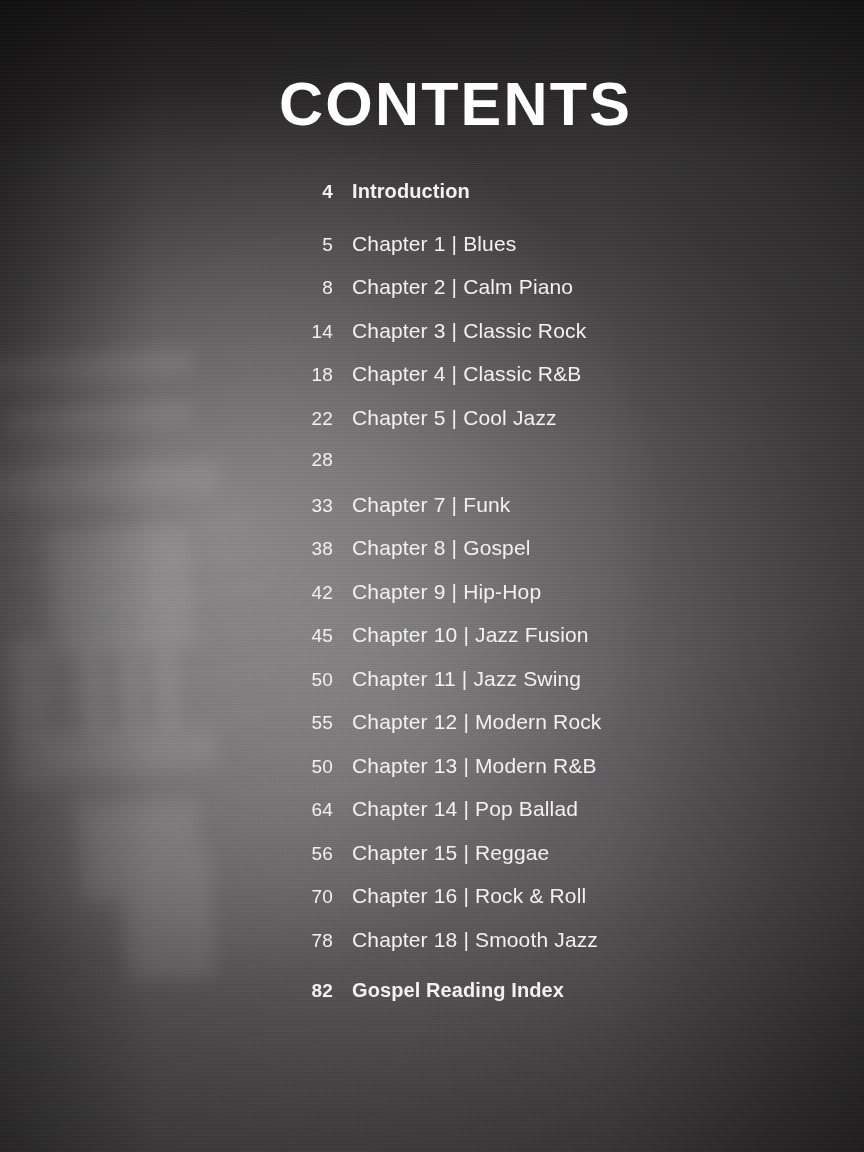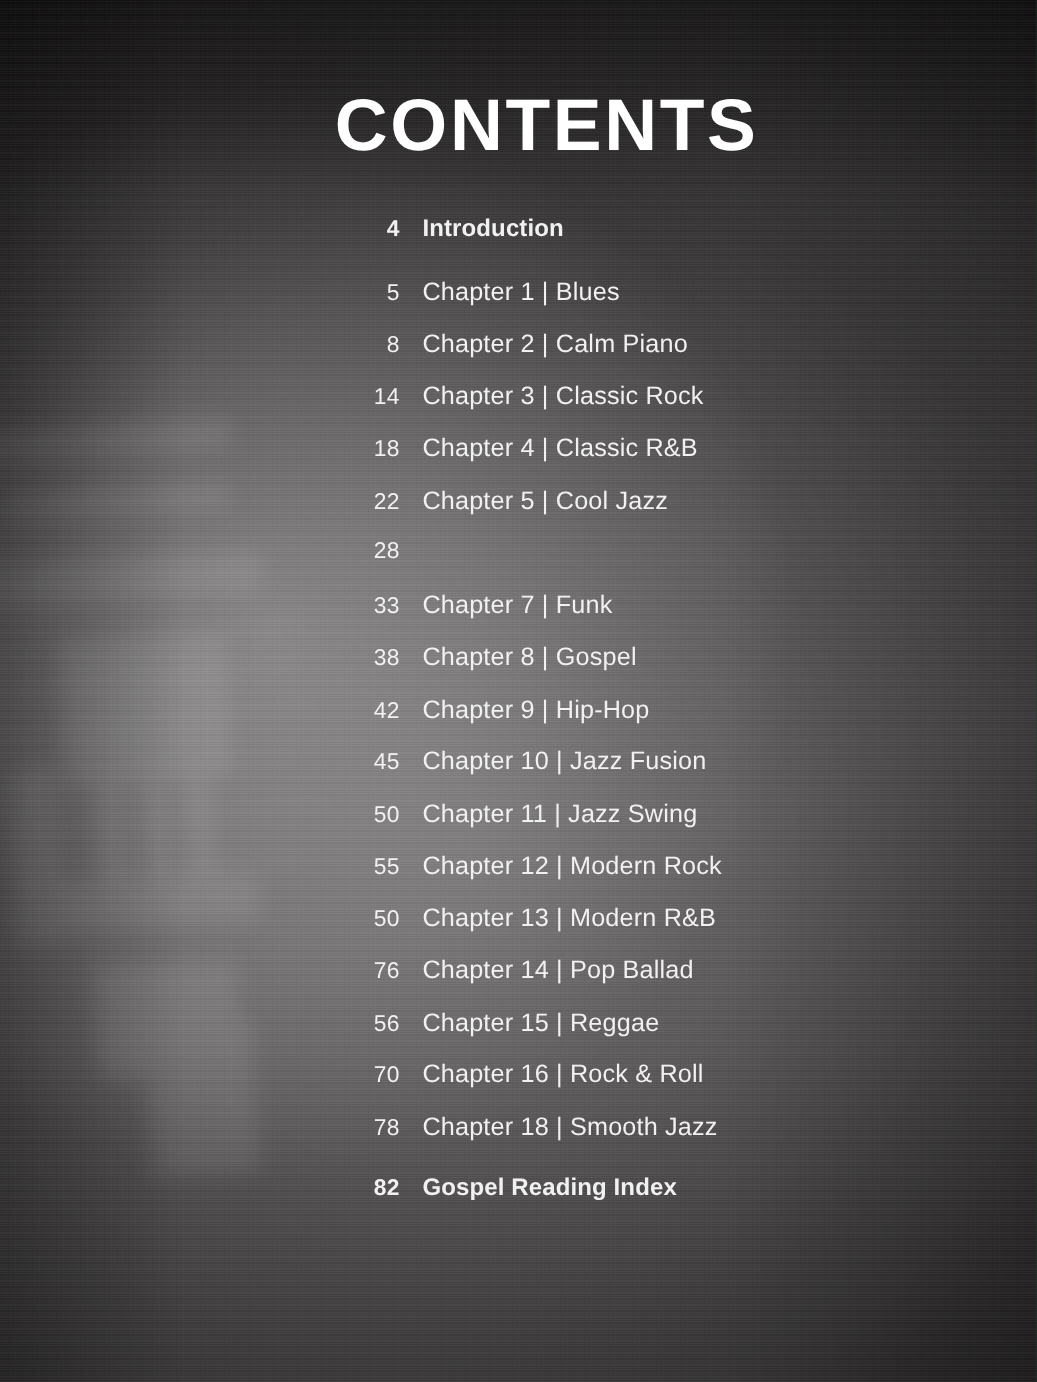--- a/index.html
+++ b/index.html
@@ -265,21 +265,21 @@
         </div>
         <div class="toc-row">
           <span class="toc-page">55</span>
           <span class="toc-label">Chapter 12 | Modern Rock</span>
         </div>
         <div class="toc-row">
           <span class="toc-page">50</span>
           <span class="toc-label">Chapter 13 | Modern R&amp;B</span>
         </div>
         <div class="toc-row">
-          <span class="toc-page">76</span>
+          <span class="toc-page">64</span>
           <span class="toc-label">Chapter 14 | Pop Ballad</span>
         </div>
         <div class="toc-row">
           <span class="toc-page">56</span>
           <span class="toc-label">Chapter 15 | Reggae</span>
         </div>
         <div class="toc-row">
           <span class="toc-page">70</span>
           <span class="toc-label">Chapter 16 | Rock &amp; Roll</span>
         </div>

